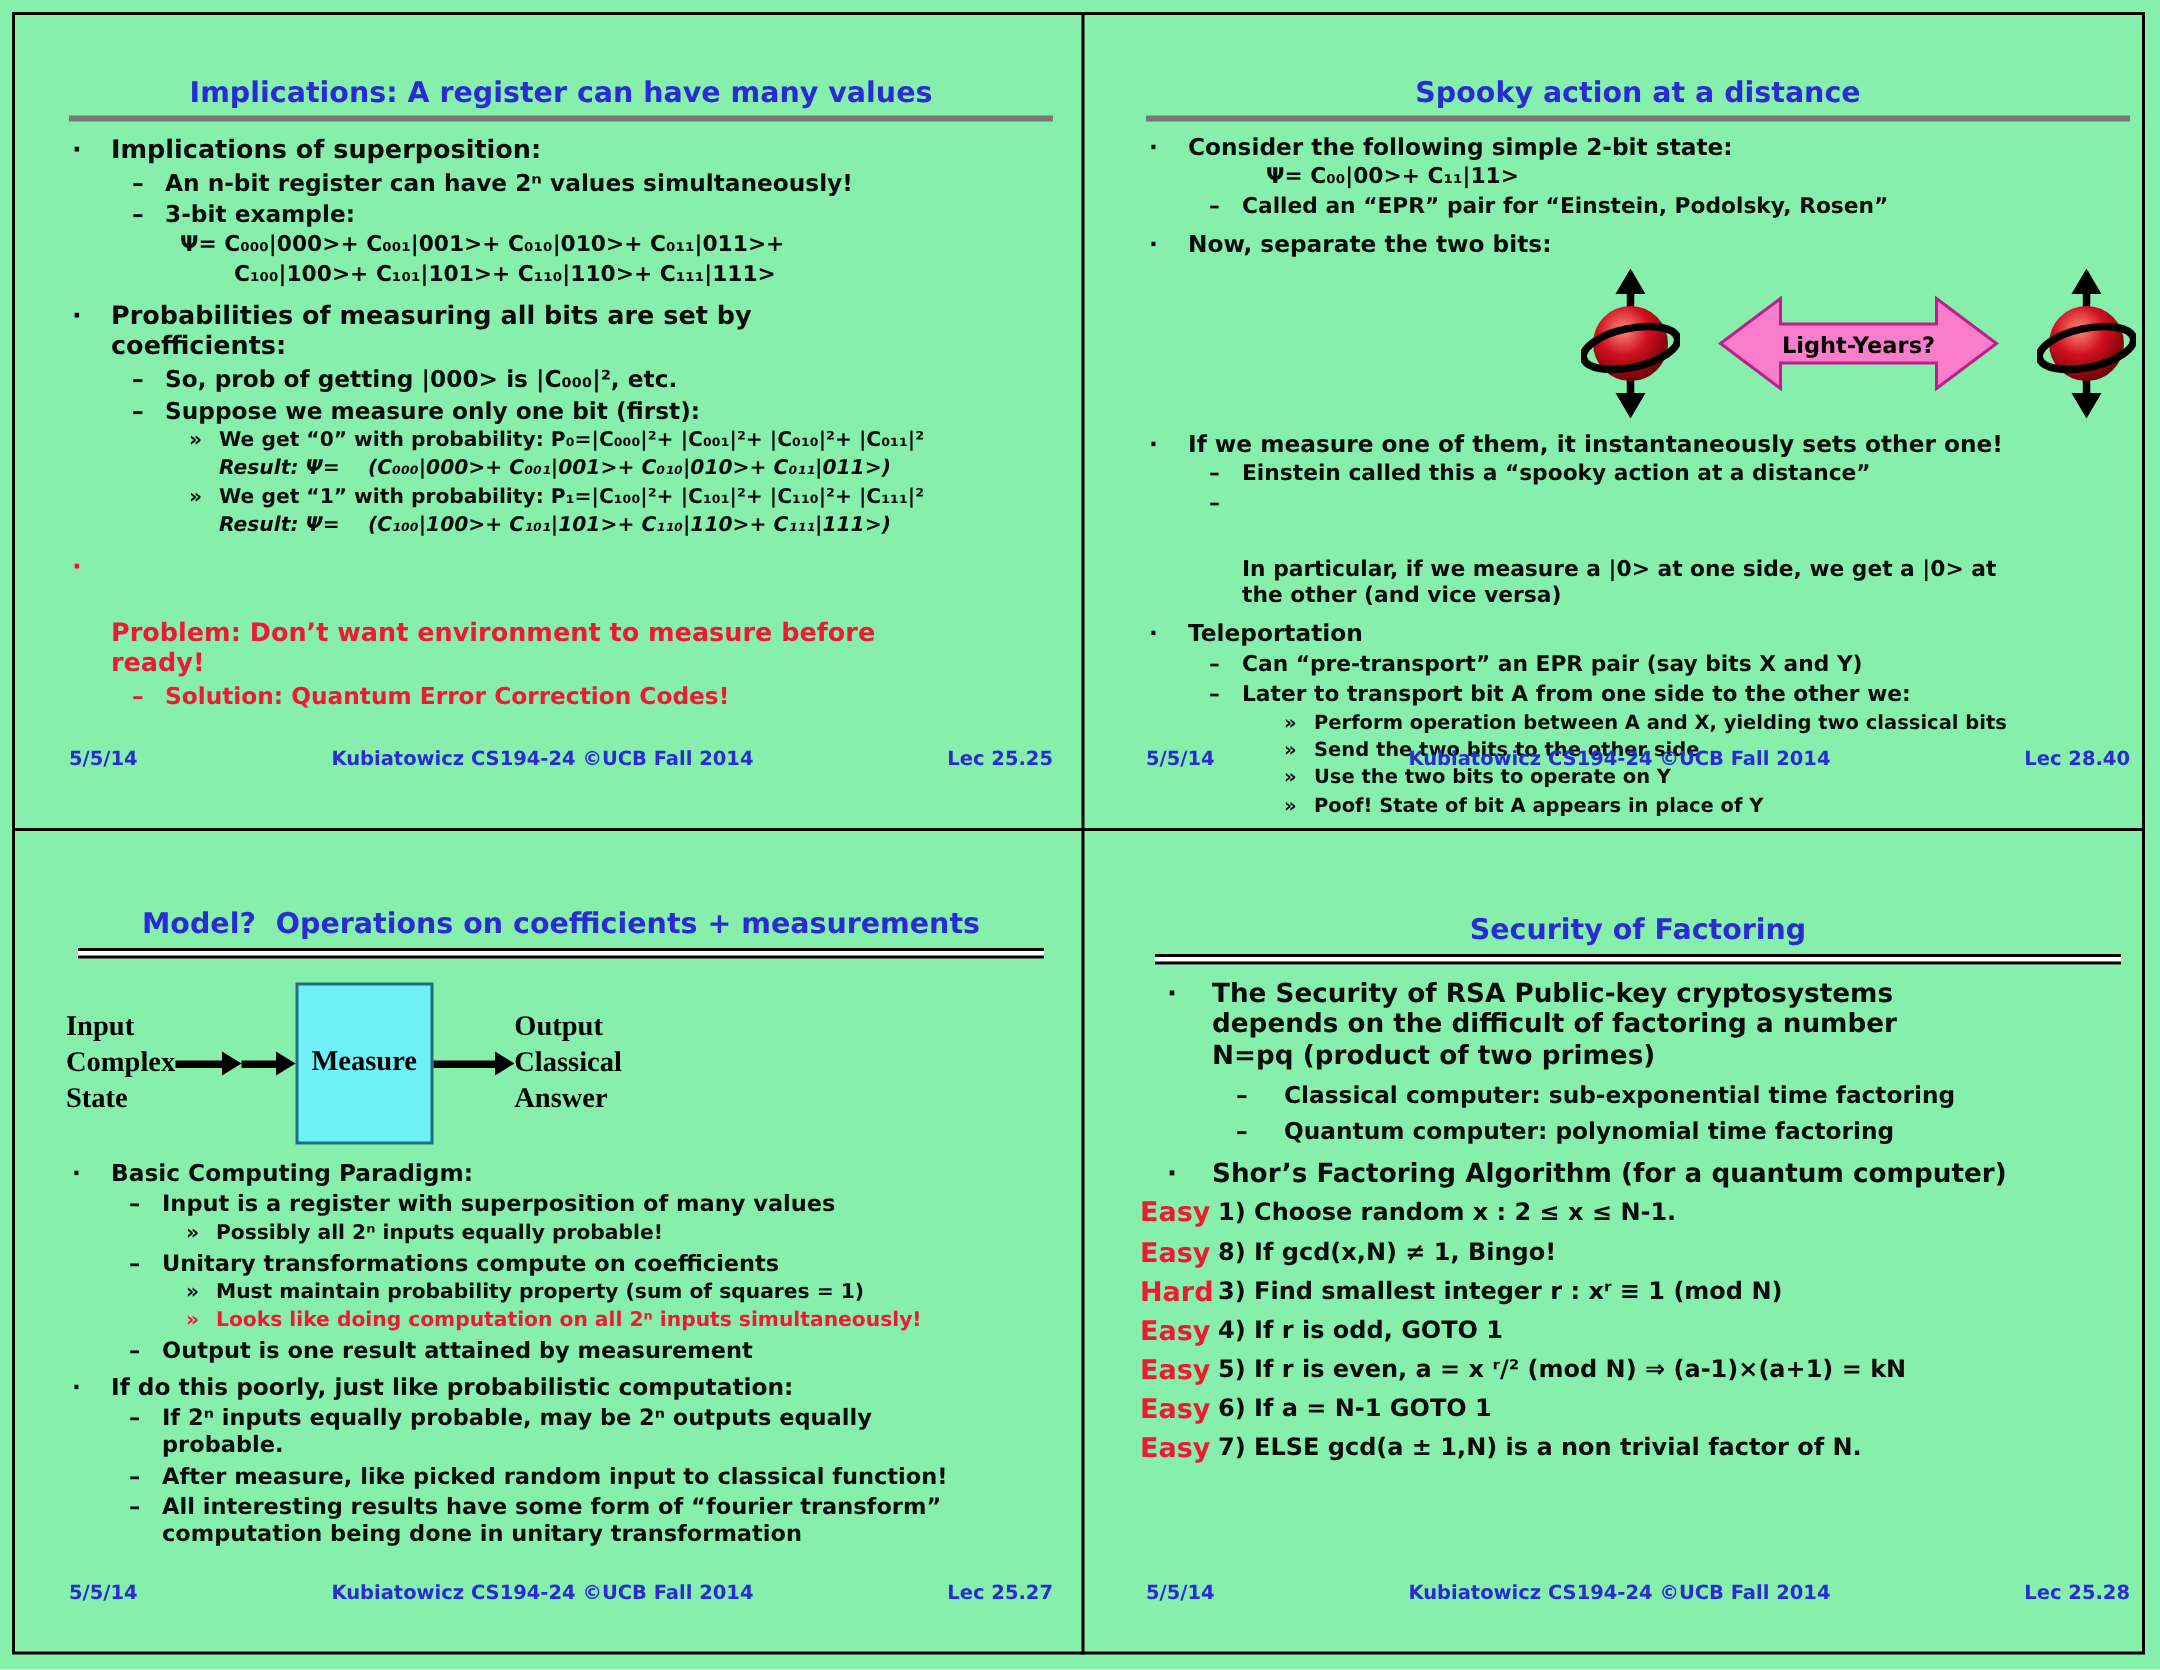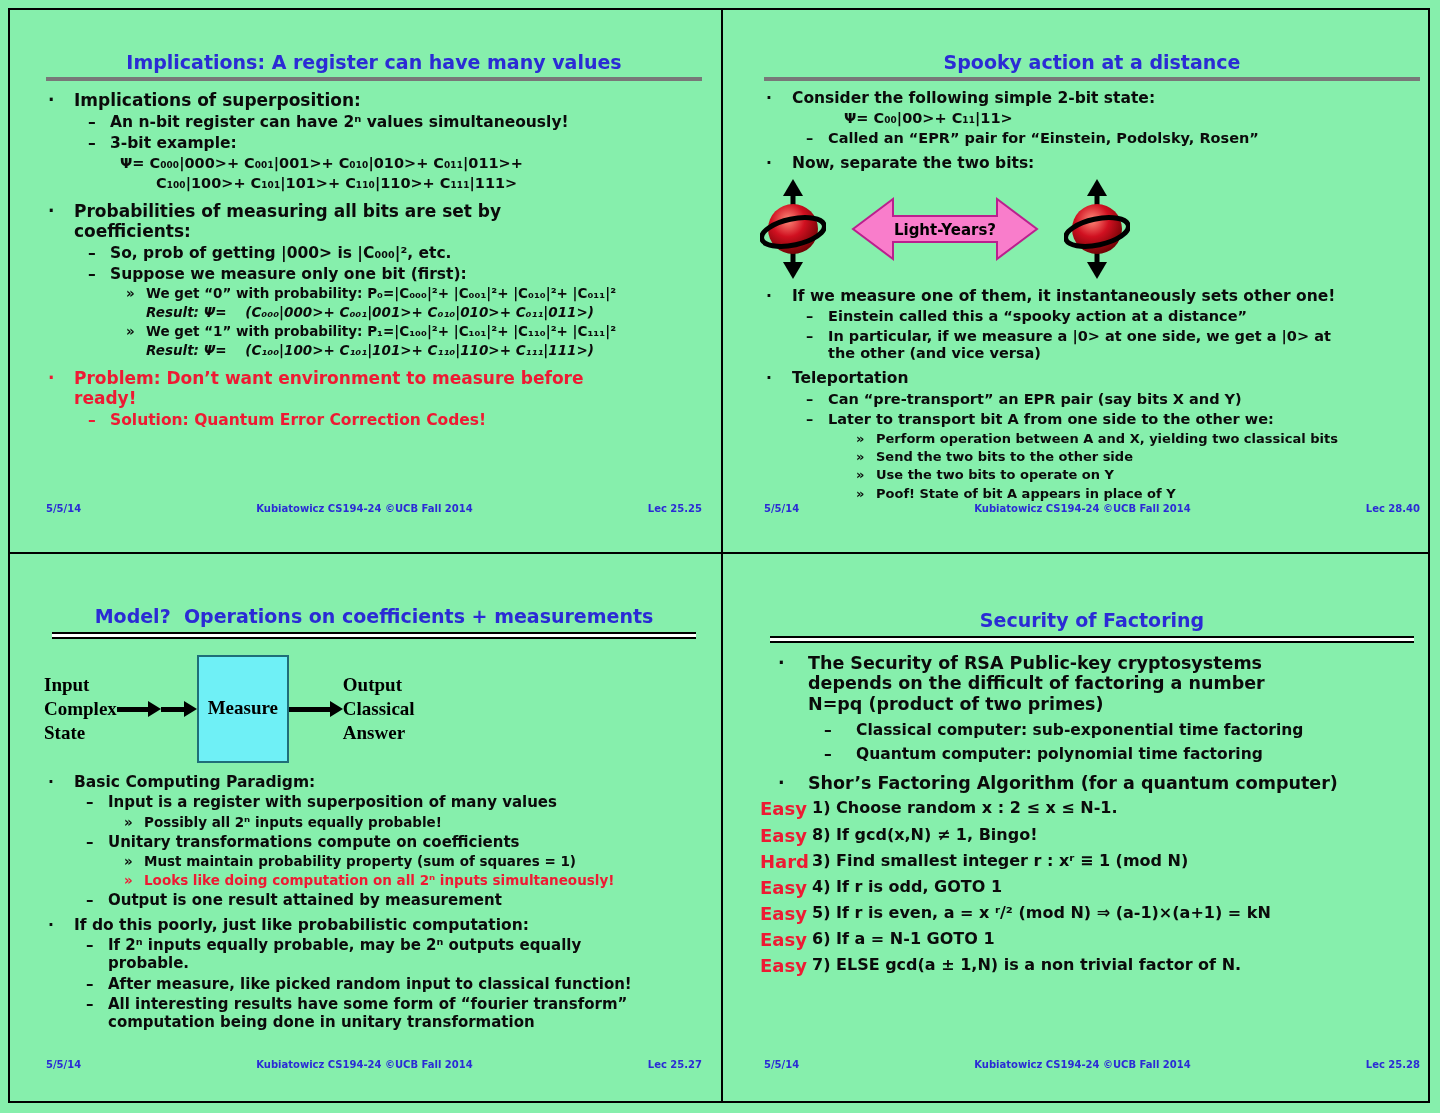--- a/index.html
+++ b/index.html
@@ -30,32 +30,32 @@
   .l2 .mk{width:22px;}
   .l3{font-size:13.5px;padding-left:84px;}
   .l3 .mk{width:20px;}
   .l3c{font-size:13.5px;padding-left:104px;font-style:italic;}
   .eq{font-size:14.5px;padding-left:78px;margin:2px 0;}
   .eq2{font-size:14.5px;padding-left:114px;margin:2px 0;}
 
   .red{color:#ee1a33;}
   .mw480 .tx{max-width:480px;}
   .mw505 .tx{max-width:505px;}
-  .mw510 .tx{max-width:510px;}
+  .mw510 .tx{max-width:510px;margin-top:44px;}
   .mw520 .tx{max-width:520px;}
 
   .footer{position:absolute;left:0;right:0;bottom:0;display:flex;justify-content:space-between;
-          font-size:10px;color:#2b2bd5;padding:0 4px;}
+          font-size:13px;color:#2b2bd5;padding:0 4px;}
 
   
   .s2 .l1{font-size:15.5px;margin-top:7px;}
   .s2 .l2{font-size:14.5px;}
   .s2 .l3{font-size:13px;padding-left:96px;}
   .s2 .eq{padding-left:84px;}
-  .graphic{display:flex;align-items:center;justify-content:flex-start;gap:24px;margin:6px 0 8px 0;}
+  .graphic{display:flex;align-items:center;justify-content:flex-end;gap:24px;margin:6px 0 8px 0;}
 
   
   .s3 .l1{font-size:15.5px;margin-top:6px;}
   .s3 .l2{font-size:15px;padding-left:44px;}
   .s3 .l3{font-size:13.5px;padding-left:82px;}
   .diagram{display:flex;align-items:center;margin:16px 0 10px 2px;}
   .dlabel{font-family:"Liberation Serif","DejaVu Serif",serif;font-weight:bold;font-size:19px;
           line-height:1.25;white-space:pre-line;color:#000;}
   .dbox{background:#6ff0f6;border:2px solid #1f6e78;font-family:"Liberation Serif","DejaVu Serif",serif;
         font-weight:bold;font-size:19px;color:#000;display:flex;align-items:center;white-space:pre-line;line-height:1.2;}

